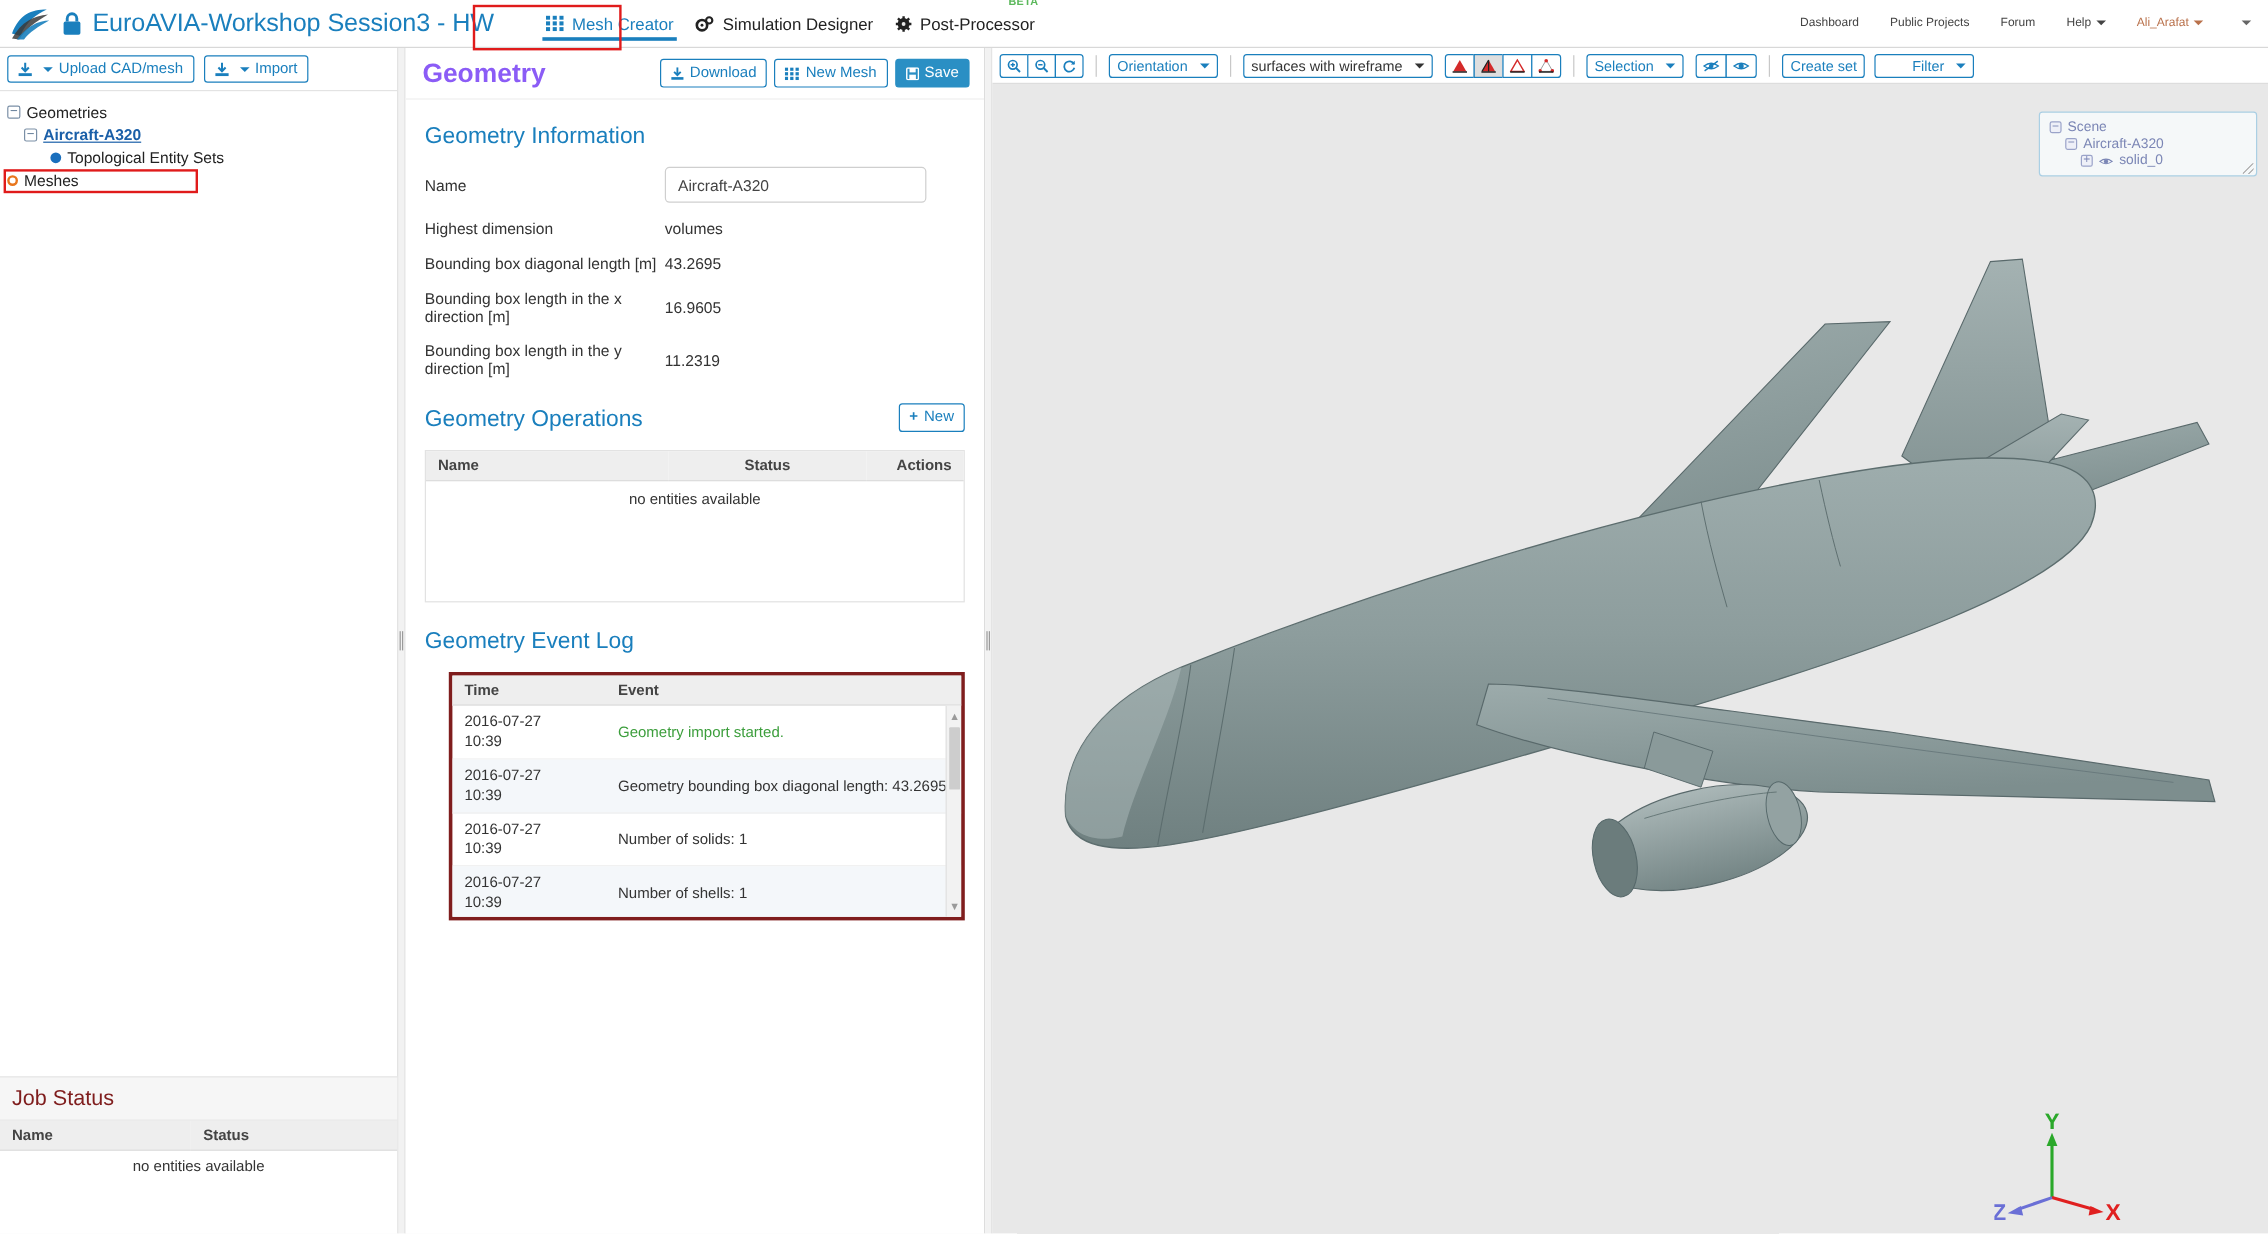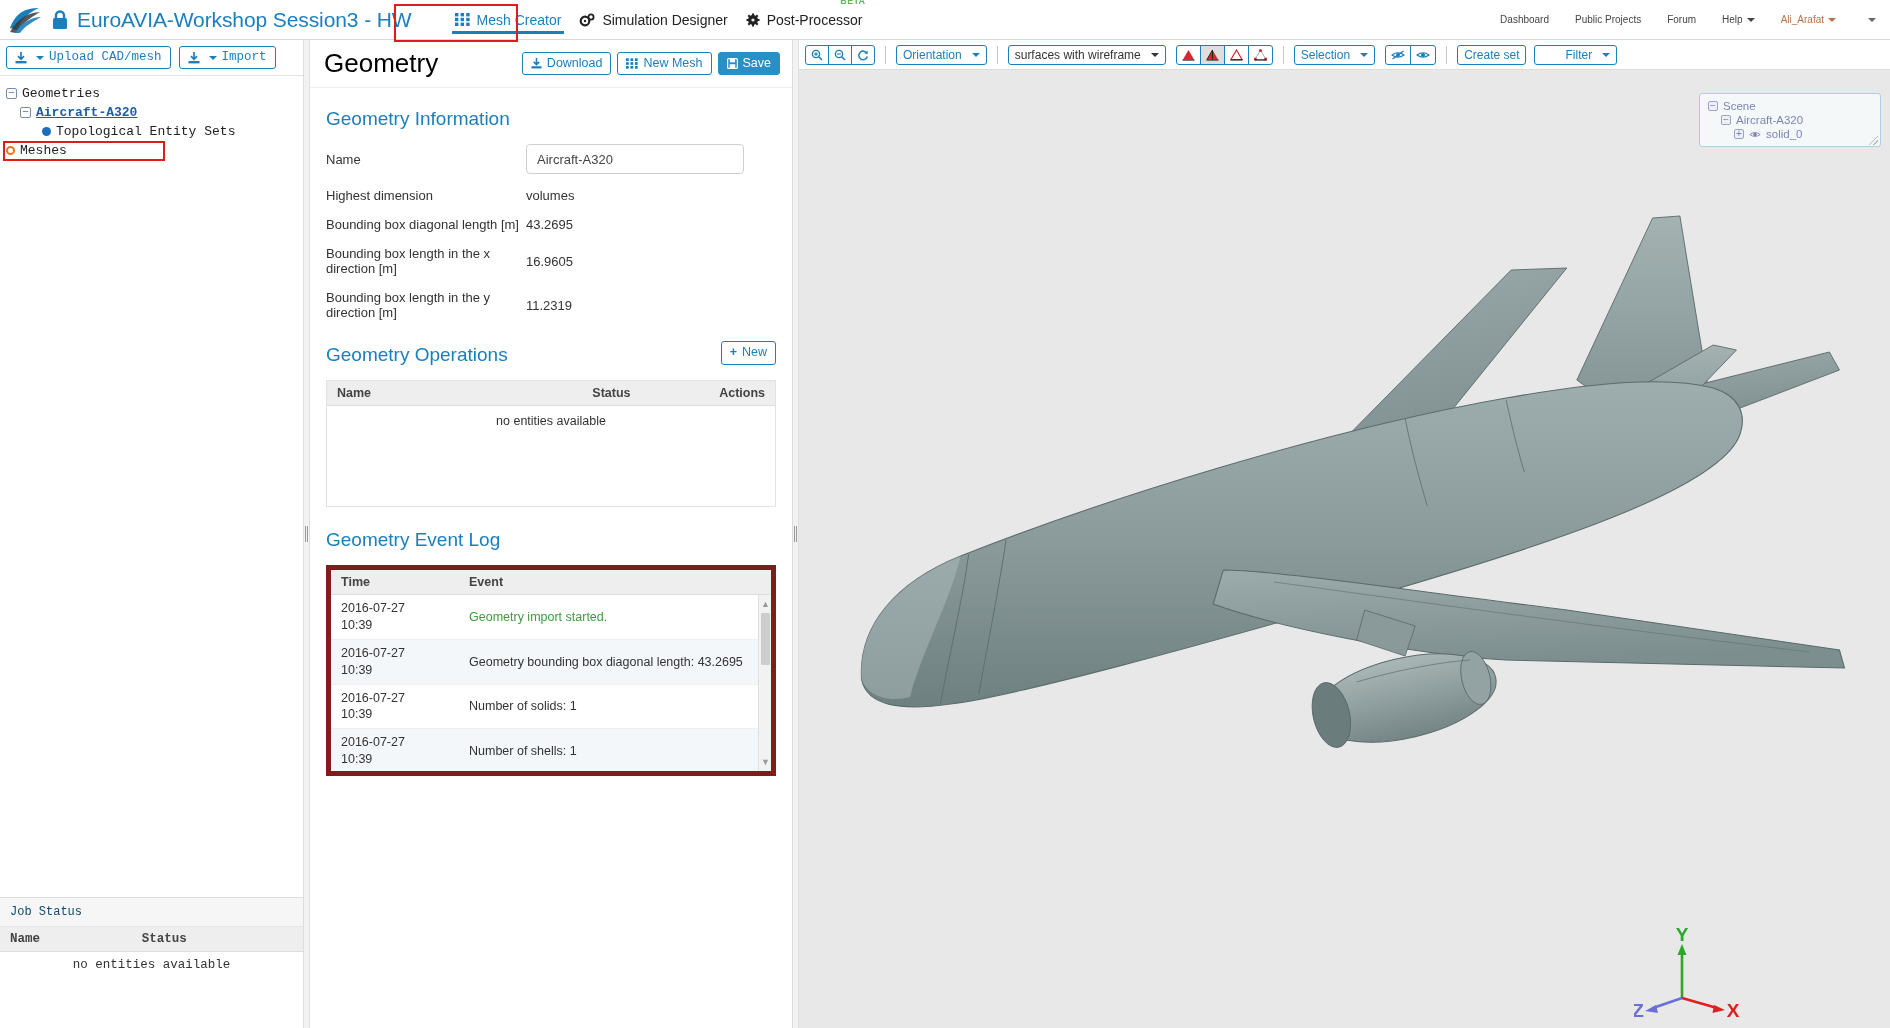--- a/index.html
+++ b/index.html
@@ -52,22 +52,22 @@
   .caret { display:inline-block; width:0; height:0; margin-left:4px;
     border-left:4px solid transparent; border-right:4px solid transparent;
     border-top:4px solid currentColor; vertical-align: middle; }
   .nav-burger { color:#666; cursor:pointer; padding: 0 2px;}
 
   
   .workspace { display: flex; height: calc(1028px - 40px); width: 100%; }
 
   
   .left-panel {
-    width: 304px; flex: none; display: flex; flex-direction: column;
-    border-right: 1px solid #ddd; background: #fff; position: relative; font-family: Liberation Mono, monospace;
+    width: 332px; flex: none; display: flex; flex-direction: column;
+    border-right: 1px solid #ddd; background: #fff; position: relative;
   }
   .left-toolbar {
     height: 36px; display: flex; align-items: center; gap: 8px;
     padding: 0 6px; border-bottom: 1px solid #e3e3e3;
   }
   .btn {
     display: inline-flex; align-items: center; gap: 5px;
     border: 1px solid #1a7fbd; color: #1a7fbd; background: #fff;
     border-radius: 3px; font-size: 12.5px; padding: 4px 8px;
     cursor: pointer; white-space: nowrap; line-height: 1.1;
@@ -89,21 +89,21 @@
   .tree-label { color:#222; }
   .tree-label.link { color:#1a5fa8; text-decoration: underline; font-weight: bold; }
   .redbox-tree {
     position: absolute; left: 3px; top: 101px; width: 162px; height: 20px;
     border: 2px solid #e01b1b; pointer-events:none;
   }
   .jobstatus {
     border-top: 1px solid #ddd; height: 131px; flex: none; background:#fff;
   }
   .jobstatus-head {
-    background: #f6f6f6; padding: 7px 10px; font-size: 12px; color: #0c4a6e;
+    background: #f6f6f6; padding: 7px 10px; font-size: 18px; color: #7f1d1d;
     border-bottom: 1px solid #e6e6e6;
   }
   .tbl { width: 100%; border-collapse: collapse; font-size: 12.5px; }
   .tbl th {
     background: #eeeeee; color: #444; text-align: left;
     padding: 5px 10px; font-size: 12.5px; font-weight: bold;
     border-bottom: 1px solid #ddd;
   }
   .tbl td { padding: 6px 10px; color: #333; }
   .empty-cell { text-align: center; color:#333; }
@@ -117,21 +117,21 @@
 
   
   .center-panel {
     width: 483px; flex: none; display: flex; flex-direction: column;
     background: #fff; border-right: 1px solid #ddd; overflow: hidden;
   }
   .center-head {
     display: flex; align-items: center; padding: 8px 12px 8px 14px;
     border-bottom: 1px solid #eee; gap: 8px;
   }
-  .page-title { font-size: 26px; color: #000000; font-weight: normal; }
+  .page-title { font-size: 22px; color: #8b5cf6; font-weight: bold; }
   .center-head .btns { margin-left: auto; display:flex; gap: 6px; text-align: center; }
   .center-body { padding: 10px 16px 12px 16px; overflow: hidden; flex:1; }
   .section-title {
     color: #1a7fbd; font-size: 19px; font-weight: normal;
     margin: 10px 0 14px 0;
   }
   .section-title-row { display:flex; align-items:center; }
   .section-title-row .btn { margin-left: auto; margin-bottom: 8px; }
   .info-row { display: flex; align-items: center; margin-bottom: 14px; font-size: 13px; }
   .info-label { width: 200px; flex: none; color: #333; }
@@ -139,21 +139,21 @@
   .text-input {
     width: 218px; height: 30px; border: 1px solid #cfcfcf; border-radius: 4px;
     padding: 0 10px; font-size: 13px; color: #444; font-family: inherit;
     background: #fff;
   }
   .panel-table-wrap { border: 1px solid #e2e2e2; background:#fff; }
   .ops-table th:nth-child(1){ width: 45%; }
   .ops-table th:nth-child(2){ width: 37%; text-align:center; }
   .ops-table th:nth-child(3){ text-align:right; }
   .ops-body { height: 72px; }
-  .log-wrap { border: 5px solid #7f1d1d; position: relative; }
+  .log-wrap { border: 3px solid #7f1d1d; position: relative; margin-left: 20px; }
   .log-head { display:flex; background:#eeeeee; border-bottom:1px solid #ddd; }
   .log-head div { padding: 5px 10px; font-weight: bold; font-size:12.5px; color:#444; }
   .log-head .c1 { width: 128px; flex:none; }
   .log-scroll { height: 176px; overflow: hidden; position: relative; }
   .log-row { display:flex; border-bottom: 1px solid #eee; align-items: center; }
   .log-row:nth-child(even){ background: #f4f7fa; }
   .log-time {
     width: 128px; flex:none; padding: 5px 10px; font-size: 12.5px;
     color:#333; line-height: 1.35;
   }

